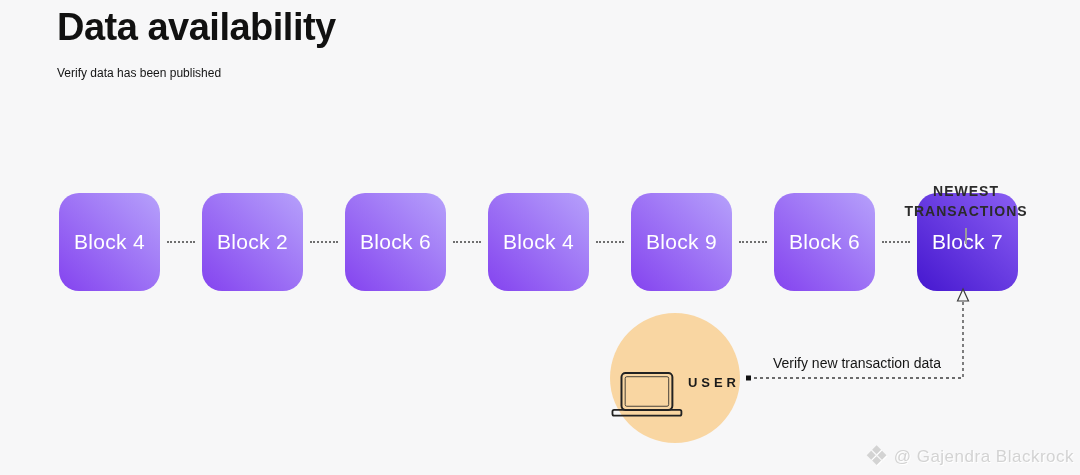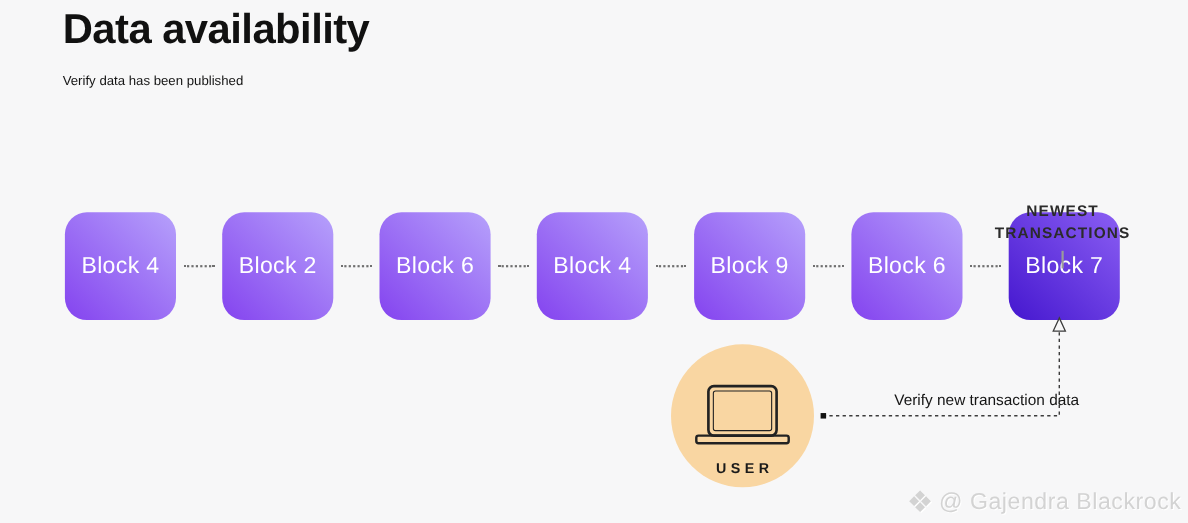--- a/index.html
+++ b/index.html
@@ -53,42 +53,42 @@
     line-height:1.45;white-space:pre-line;margin-top:41px;
   }
   .newest-tick{
     width:1.5px;height:16px;background:#9a9a9a;margin:6px auto 0;
   }
 
   .arrow-svg{position:absolute;left:740px;top:284px;}
 
   .verify-label{
     position:absolute;left:766px;top:355px;width:182px;text-align:center;
-    font-size:14px;font-weight:500;color:#151515;margin-left:40px;
+    font-size:14px;font-weight:500;color:#151515;
   }
 
   .user-node{
     position:absolute;left:610px;top:313px;width:130px;height:130px;
     border-radius:50%;background:var(--user-circle);
-    display:flex;flex-direction:column;align-items:center;
+    display:flex;flex-direction:row;align-items:center;
   }
   .user-node svg{margin-top:36px;}
   .user-label{
     margin-top:9px;font-size:13px;font-weight:700;letter-spacing:4px;
     color:#1a1a1a;padding-left:4px;
   }
 
   .watermark{
     position:absolute;right:6px;bottom:5px;
     display:flex;align-items:center;gap:5px;
     color:var(--watermark);text-shadow:1px 1px 0 rgba(255,255,255,.95);
     user-select:none;
   }
   .watermark .wm-icon{font-size:27px;line-height:1;}
-  .watermark .wm-text{font-size:21px;letter-spacing:.5px;}
+  .watermark .wm-text{font-size:17px;letter-spacing:.5px;}
 </style>
 </head>
 <body>
 
 <div class="canvas">
 
   <h1 class="title">Data availability</h1>
   <p class="subtitle">Verify data has been published</p>
 
   <div class="chain" id="chain">

